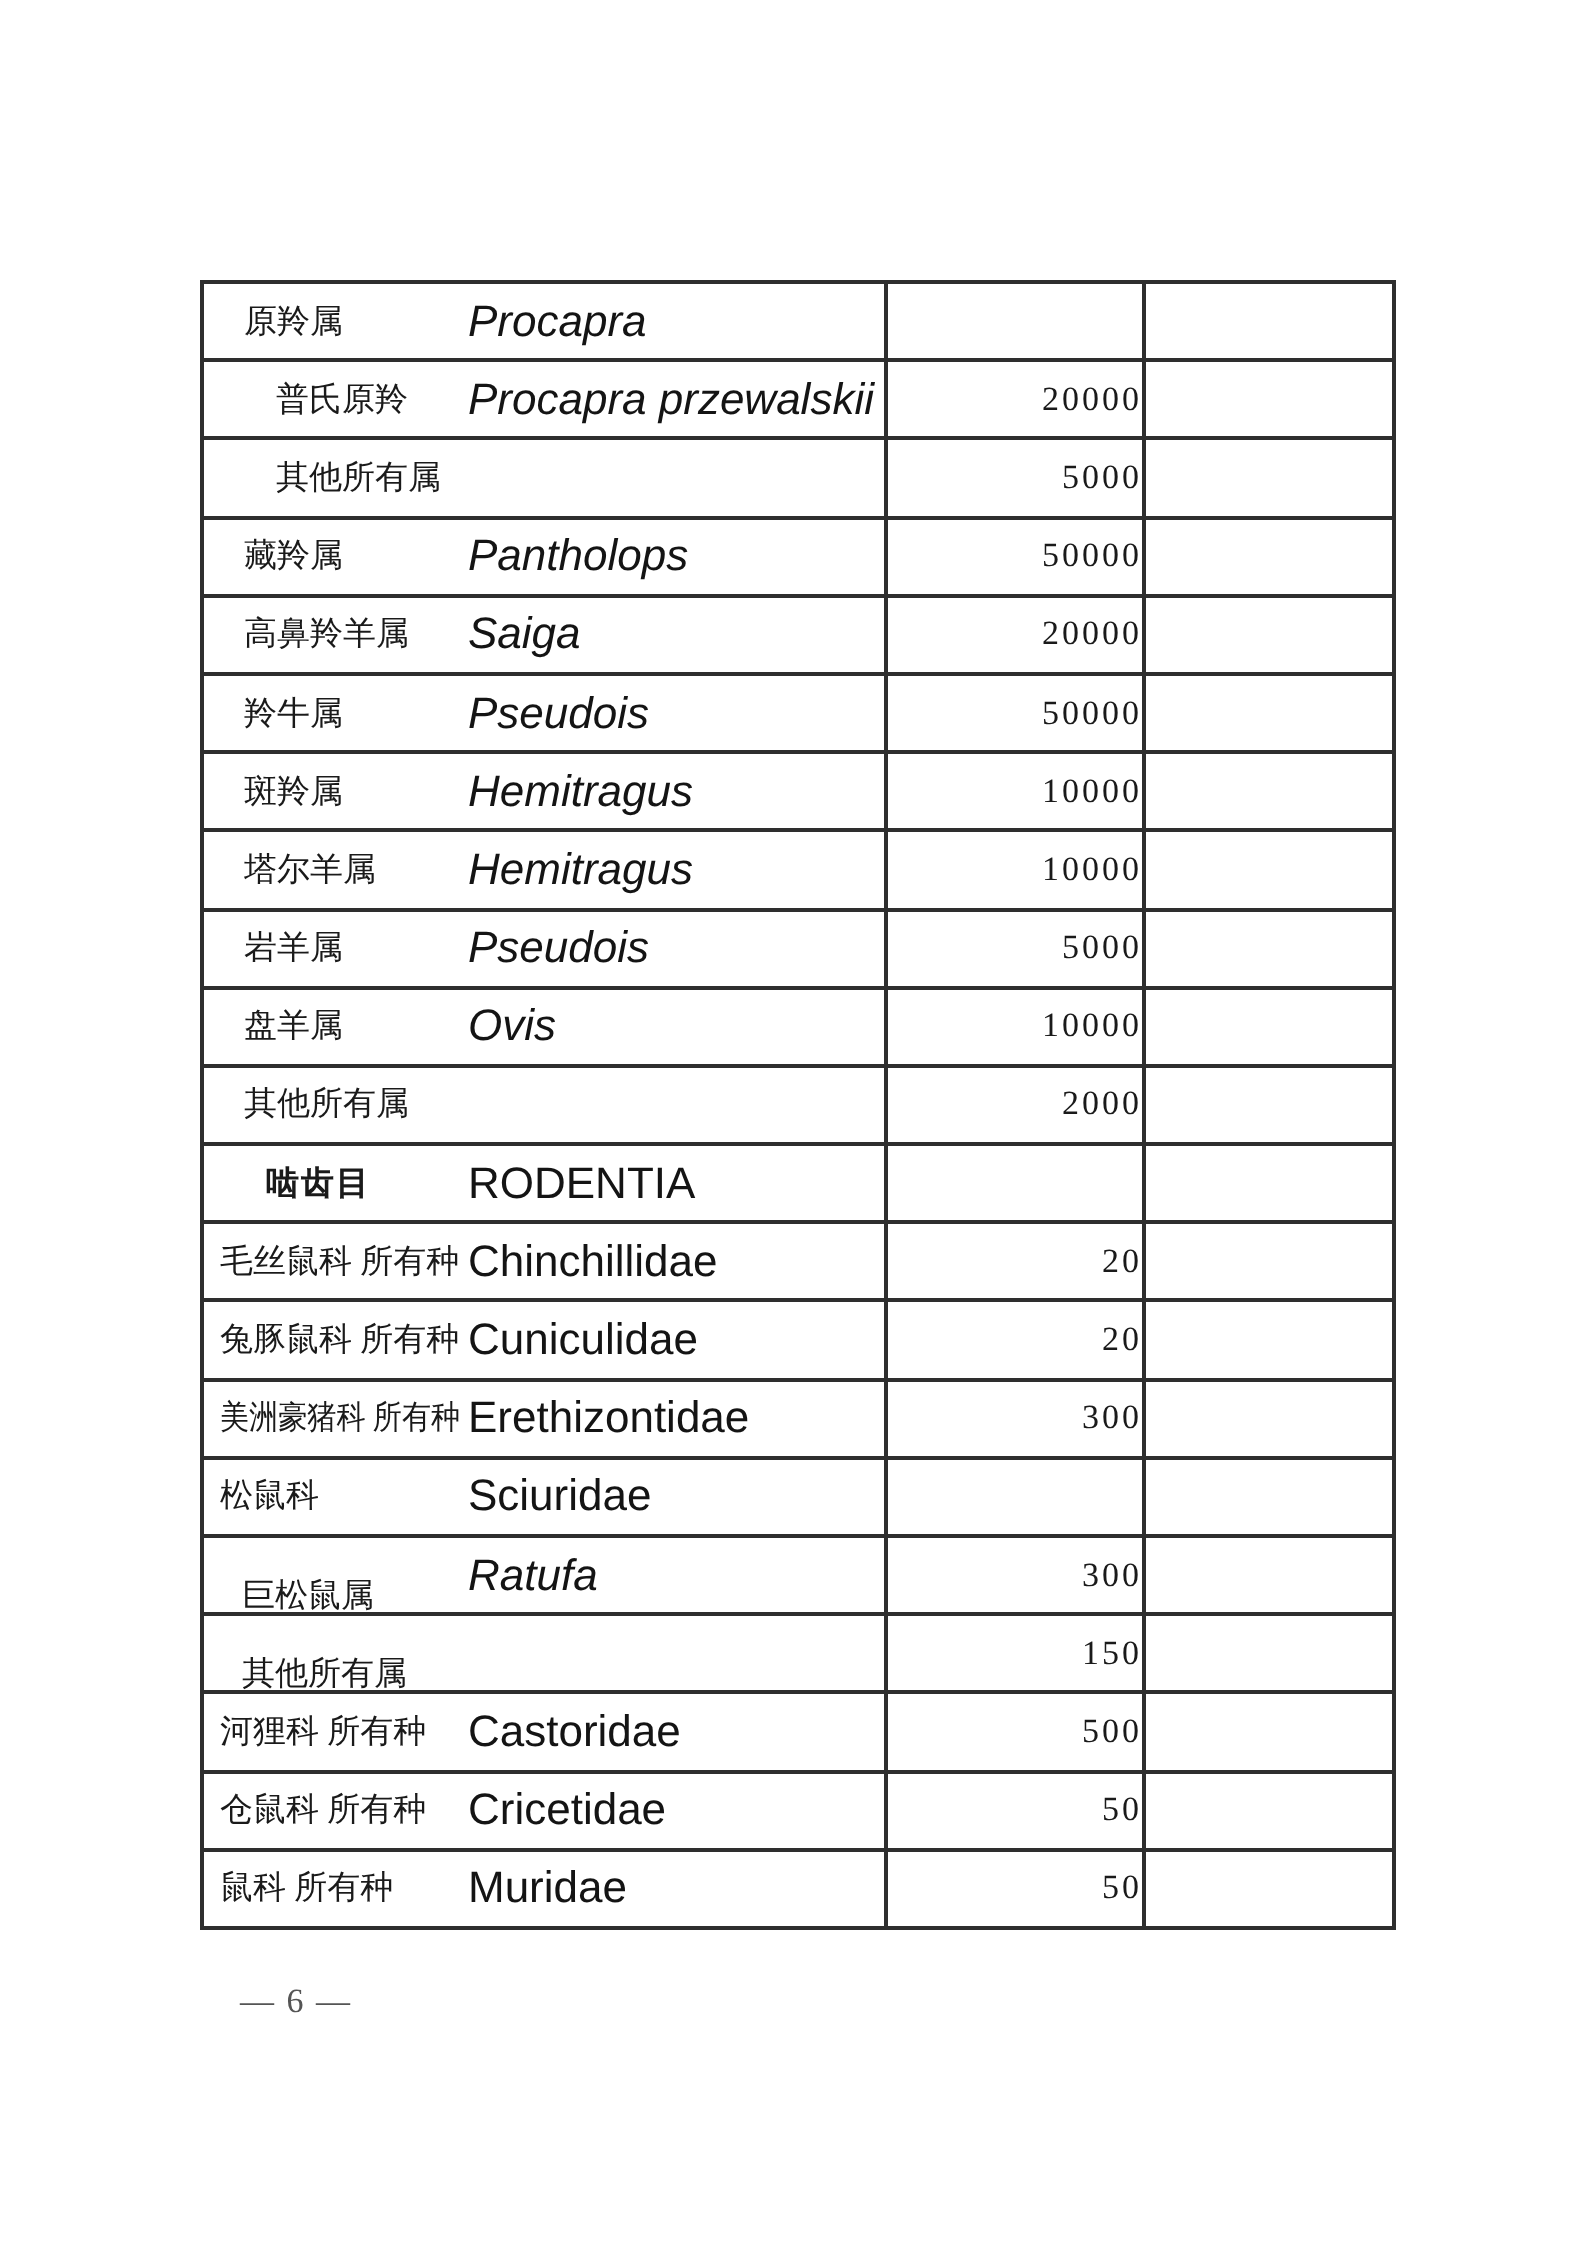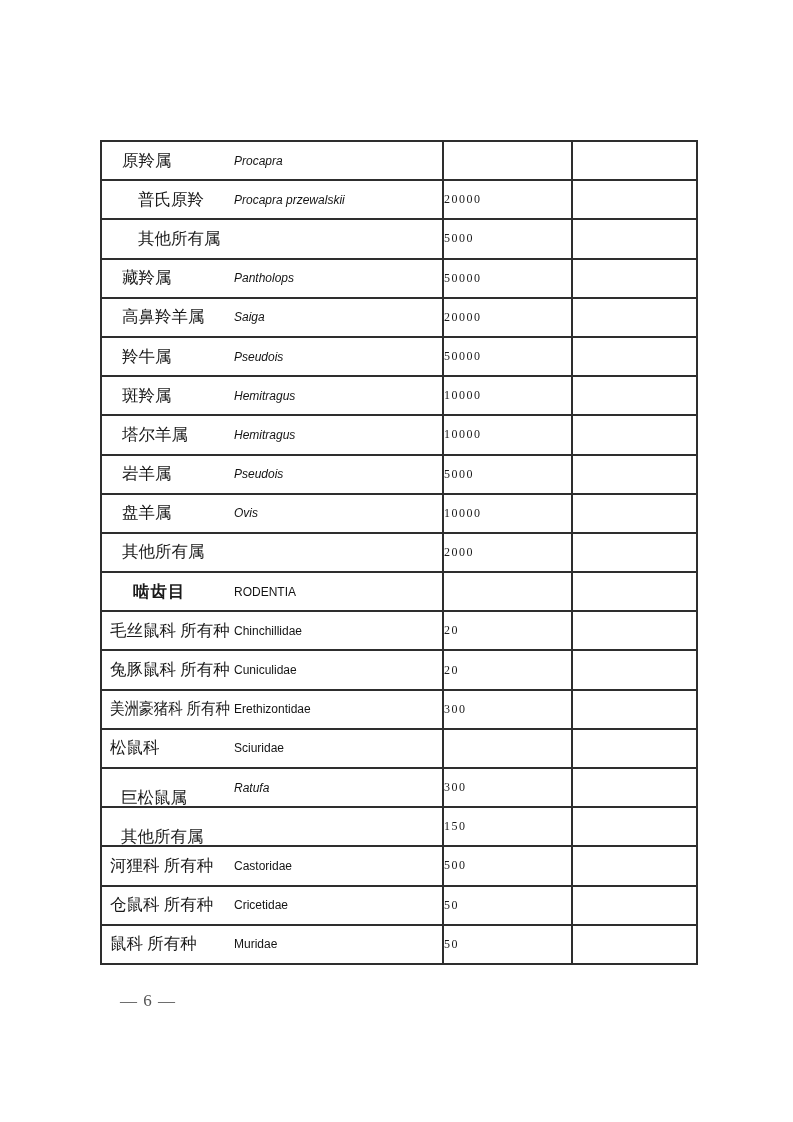--- a/index.html
+++ b/index.html
@@ -36,34 +36,34 @@
   }
   tr.g1 .cn { left:20px; }
   tr.g1.indent .cn { left:36px; }
   tr.g2 .cn { left:8px; }
   tr.g2.indent .cn { left:19px;margin-top:21px; }
   .latin {
     position:absolute; left:132px; top:0; bottom:0;
     display:flex; align-items:center;
     white-space:nowrap;
     font-family:"Liberation Sans","DejaVu Sans",sans-serif;
-    font-size:12px; color:#141414;
+    font-size:22px; color:#141414;
   }
   .latin.italic { font-style:italic; }
   tr.bold-row .cn {
     font-weight:700;
     font-family:"Liberation Sans","DejaVu Sans",sans-serif;
     letter-spacing:1px;
     margin-left:23px;
   }
   tr.bold-row .latin { font-weight:400; }
   .c-value {
-    text-align:left;
-    font-family:"Liberation Serif","DejaVu Serif",serif;
-    font-size:12px; color:#1a1a1a;
+    text-align:right;
+    font-family:"Liberation Serif","DejaVu Serif",serif;
+    font-size:17px; color:#1a1a1a;
     letter-spacing:1.5px;
     margin-left:48px;
   }
   .c-blank { }
   .page-number {
     position:absolute; left:120px; top:991px;
     font-family:"Liberation Serif","DejaVu Serif",serif;
     font-size:17px; color:#555555;
     letter-spacing:1px;
     white-space:pre;

